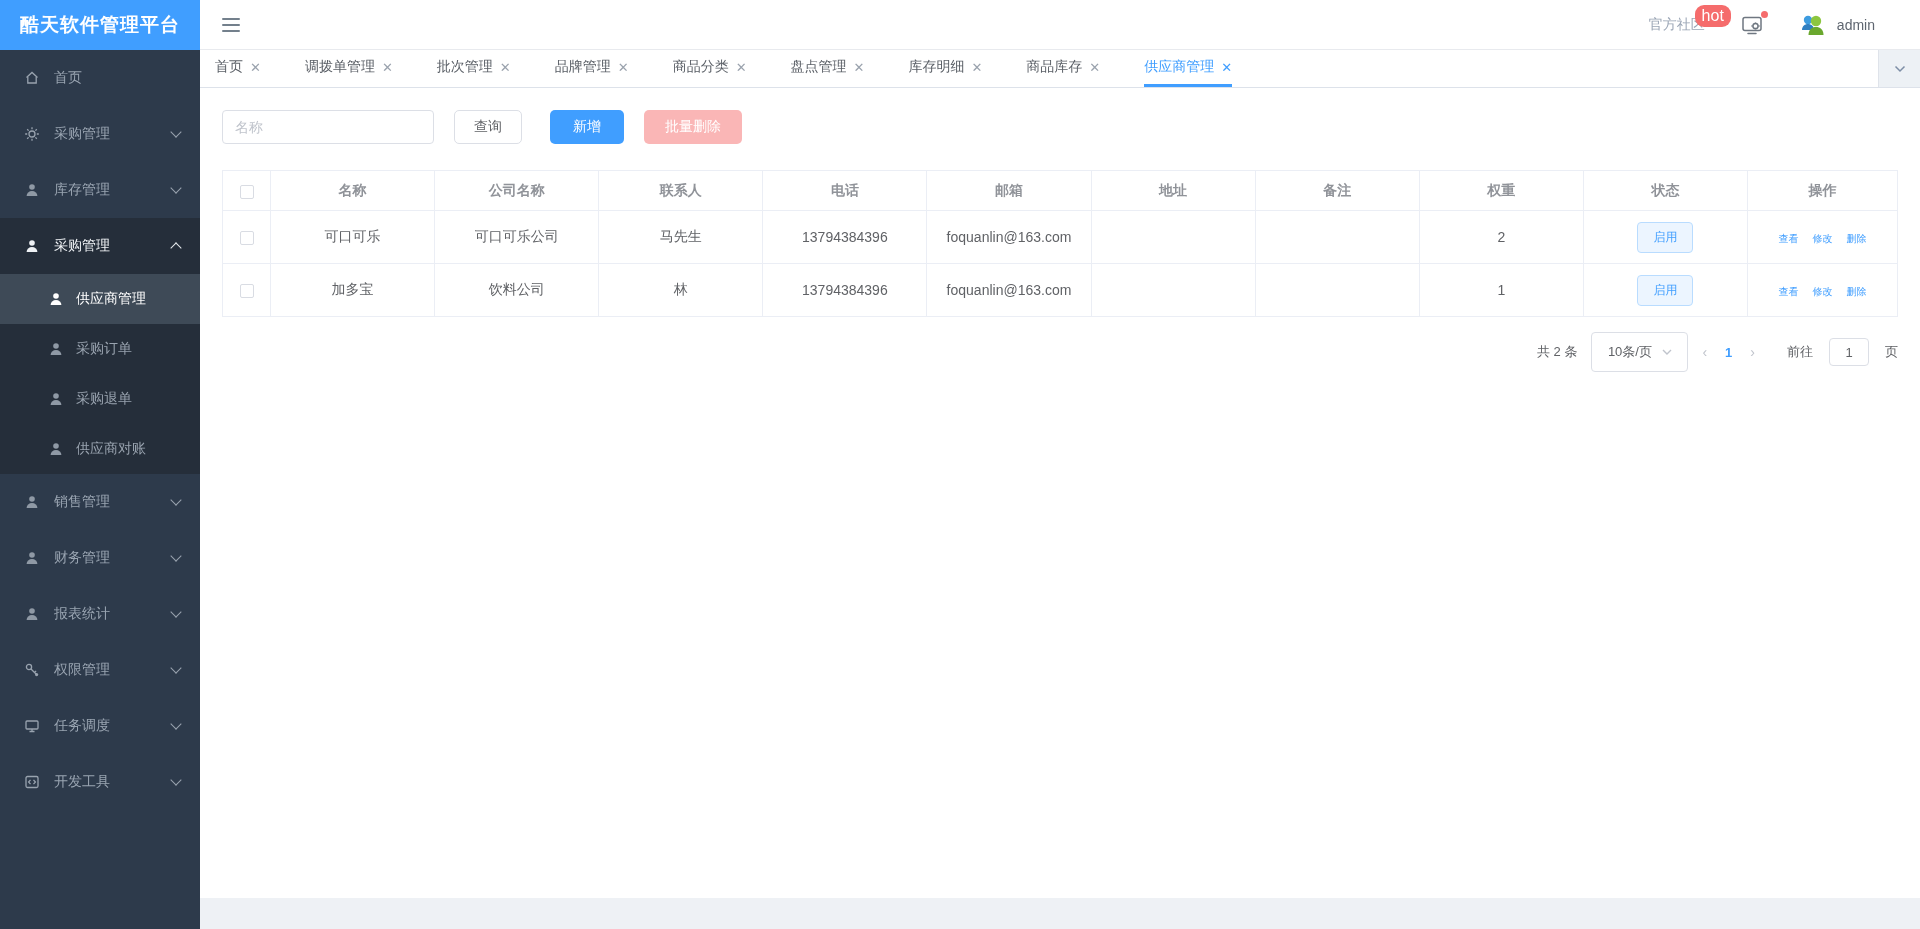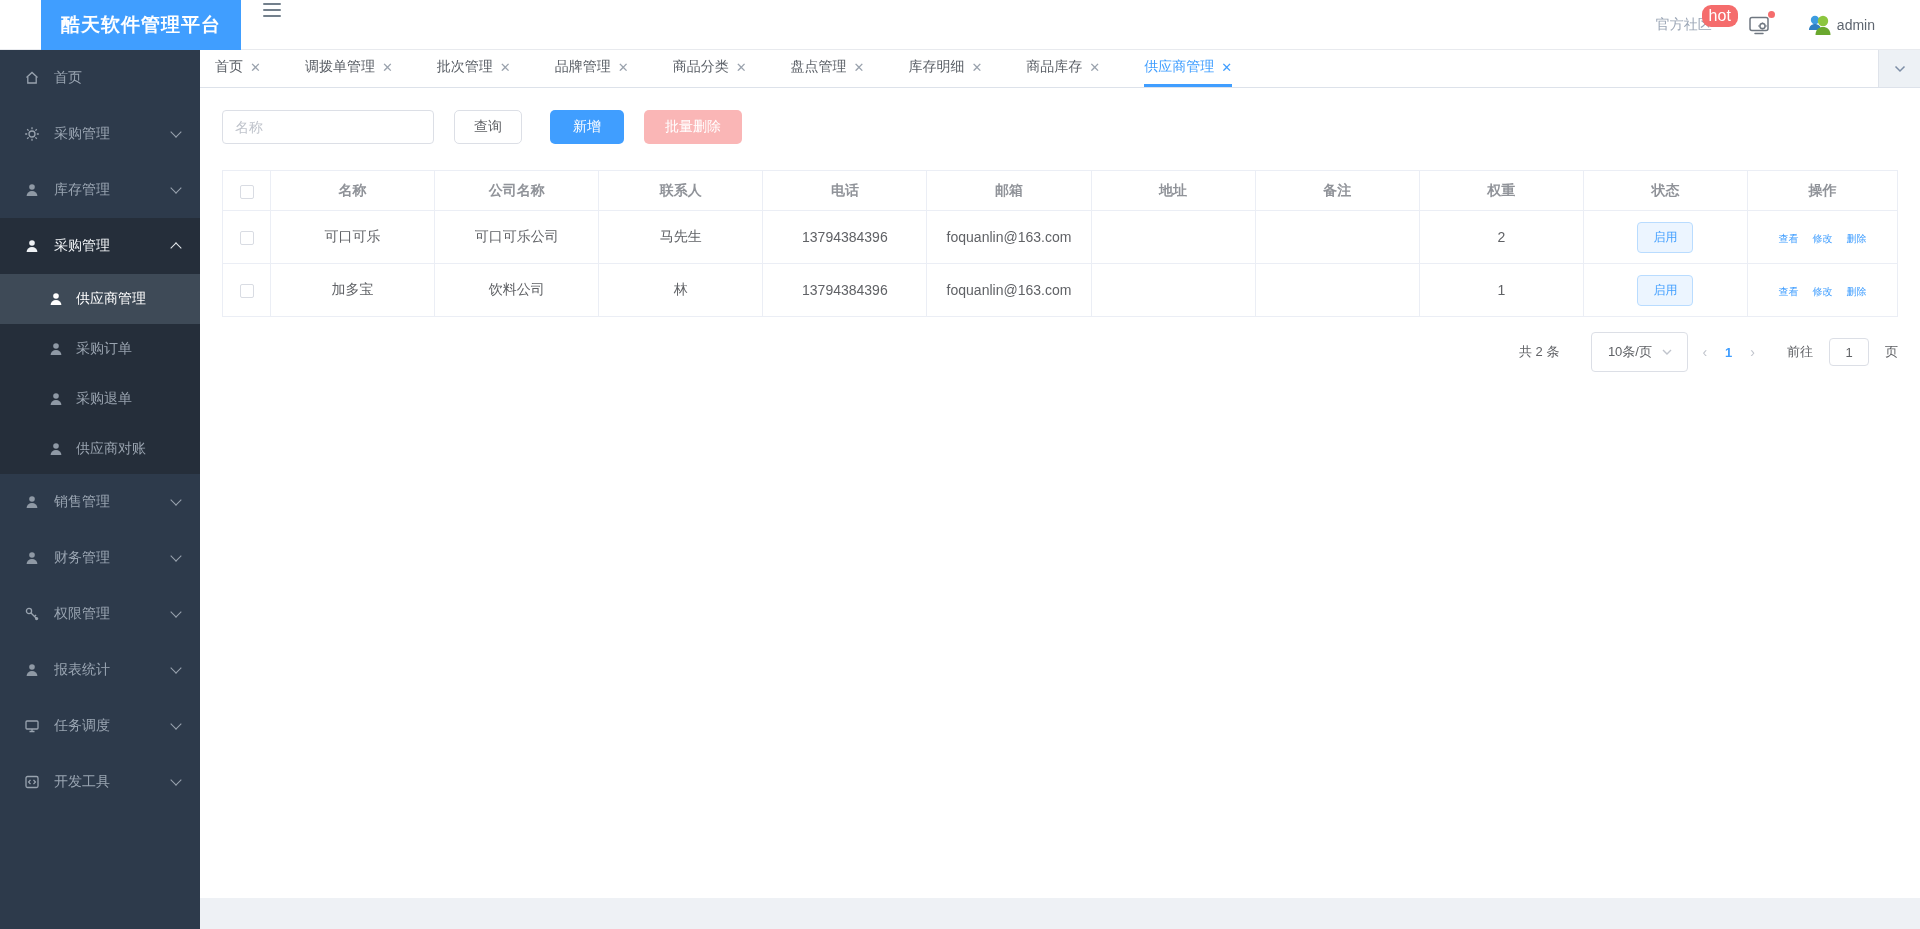--- a/index.html
+++ b/index.html
@@ -2,36 +2,36 @@
 <html><head>
 <meta charset="utf-8">
 <style>
   * { margin:0; padding:0; box-sizing:border-box; }
   html,body { width:1920px; height:929px; overflow:hidden; }
   body {
     font-family:"Liberation Sans","DejaVu Sans",sans-serif;
     font-size:14px; color:#606266; background:#fff;
   }
   
-  .app-header { height:50px; display:flex; background:#fff;
-    border-bottom:1px solid #e8eaee; position:relative; z-index:5;padding-left:41px; }
+  .app-header { height:50px; display:flex; align-items:center; background:#fff;
+    border-bottom:1px solid #e8eaee; position:relative; z-index:5; }
   .logo { width:200px; height:50px; background:#409eff; color:#fff; font-size:19px;
     font-weight:bold; display:flex; align-items:center; justify-content:center; letter-spacing:1px; }
   .hamburger { margin-left:22px; width:22px; height:20px; display:flex; flex-direction:column;
     justify-content:center; gap:4px; cursor:pointer; background:none; border:none; }
   .hamburger i { display:block; width:18px; height:2px; background:#73808c; border-radius:1px; }
   .header-right { margin-left:auto; display:flex; align-items:center; margin-right:45px; gap:34px; }
   .community { position:relative; color:#9aa5b5; font-size:14px; cursor:pointer; }
   .hot-badge { position:absolute; top:-11px; right:-26px; background:#f56c6c; color:#fff;
     font-size:16px; line-height:1; padding:3px 7px; border-radius:9px; }
   .screen-btn { position:relative; width:26px; height:26px; display:flex; align-items:center;
     justify-content:center; cursor:pointer; }
   .screen-btn .dot { position:absolute; top:-1px; right:-3px; width:7px; height:7px;
     border-radius:50%; background:#f56c6c; }
-  .user-box { display:flex; align-items:center; gap:3px; cursor:pointer; }
+  .user-box { display:flex; align-items:center; gap:10px; cursor:pointer; }
   .username { color:#5f6670; font-size:14px; }
   
   .app-body { display:flex; height:879px; }
   .sidebar { width:200px; flex:none; background:#2d3a4b; height:100%; overflow:hidden; }
   .menu-item { height:56px; display:flex; align-items:center; gap:14px; padding:0 20px 0 24px;
     color:#9aa5b2; font-size:14px; cursor:pointer; position:relative; }
   .menu-item .chev { margin-left:auto; }
   .menu-group { background:#252e3a; }
   .menu-group > .menu-item { color:#f0f3f6; }
   .sub-item { height:50px; display:flex; align-items:center; gap:12px; padding-left:48px;
@@ -70,21 +70,21 @@
   th { height:40px; color:#909399; font-weight:bold; background:#fff; }
   td { height:53px; color:#606266;border-radius:17px; }
   .checkbox { display:inline-block; width:14px; height:14px; border:1px solid #d9dce3;
     border-radius:2px; background:#fff; vertical-align:middle; cursor:pointer; }
   .status-btn { display:inline-block; padding:6px 15px; font-size:12px; color:#409eff;
     background:#ecf5ff; border:1px solid #b9dcff; border-radius:4px; cursor:pointer; }
   .link { color:#409eff; text-decoration:none; margin:0 7px; cursor:pointer; font-size:10px; }
   
   .pagination { margin-top:15px; display:flex; align-items:center; justify-content:flex-end;
     font-size:13px; color:#606266; }
-  .pg-total { margin-right:32px; }
+  .pg-total { margin-right:14px; }
   .pg-select { width:97px; height:40px; border:1px solid #dcdfe6; border-radius:4px; display:flex;
     align-items:center; justify-content:center; gap:10px; color:#606266; cursor:pointer; background:#fff; }
   .pg-arrow { color:#c0c4cc; font-size:14px; padding:0 14px; cursor:pointer; user-select:none; }
   .pg-page { color:#409eff; font-weight:bold; padding:0 4px; cursor:pointer; }
   .pg-goto { margin-left:18px; display:flex; align-items:center; gap:16px; }
   .pg-input { width:40px; height:28px; border:1px solid #dcdfe6; border-radius:4px;
     text-align:center; font-size:13px; color:#606266; outline:none;
     font-family:"Liberation Sans","DejaVu Sans",sans-serif; }
   .footer-strip { height:31px; background:#eef1f5; flex:none; }
   svg { display:block; }
@@ -224,37 +224,37 @@
         <svg width="16" height="16" viewBox="0 0 16 16" fill="#8f99a5">
           <circle cx="8" cy="5" r="2.8"></circle>
             <path d="M2.6 14a5.4 4.9 0 0 1 10.8 0z"></path>
         </svg>
         </span>
       <span>财务管理</span>
       <span class="chev chev-down"></span>
     </div>
     <div class="menu-item">
       <span class="icon16">
+        <svg width="16" height="16" viewBox="0 0 16 16" fill="#8f99a5">
+          <circle cx="8" cy="5" r="2.8"></circle>
+            <path d="M2.6 14a5.4 4.9 0 0 1 10.8 0z"></path>
+        </svg>
+        </span>
+      <span>报表统计</span>
+      <span class="chev chev-down"></span>
+    </div>
+    <div class="menu-item">
+      <span class="icon16">
         <svg width="16" height="16" viewBox="0 0 16 16" fill="none" stroke="#99a3af" stroke-width="1.3">
           <circle cx="5" cy="5" r="2.6"></circle>
           <path d="M7 7l5.5 5.5M10.5 10.5l1.6-1.6"></path>
           <circle cx="12.6" cy="12.6" r="1.6" fill="#99a3af" stroke="none"></circle>
         </svg>
         </span>
       <span>权限管理</span>
-      <span class="chev chev-down"></span>
-    </div>
-    <div class="menu-item">
-      <span class="icon16">
-        <svg width="16" height="16" viewBox="0 0 16 16" fill="#8f99a5">
-          <circle cx="8" cy="5" r="2.8"></circle>
-            <path d="M2.6 14a5.4 4.9 0 0 1 10.8 0z"></path>
-        </svg>
-        </span>
-      <span>报表统计</span>
       <span class="chev chev-down"></span>
     </div>
     <div class="menu-item">
       <span class="icon16">
         <svg width="16" height="16" viewBox="0 0 16 16" fill="none" stroke="#99a3af" stroke-width="1.3">
           <rect x="2" y="3" width="12" height="8" rx="1"></rect>
           <path d="M8 11v2.5M5.5 13.5h5"></path>
         </svg>
         </span>
       <span>任务调度</span>

